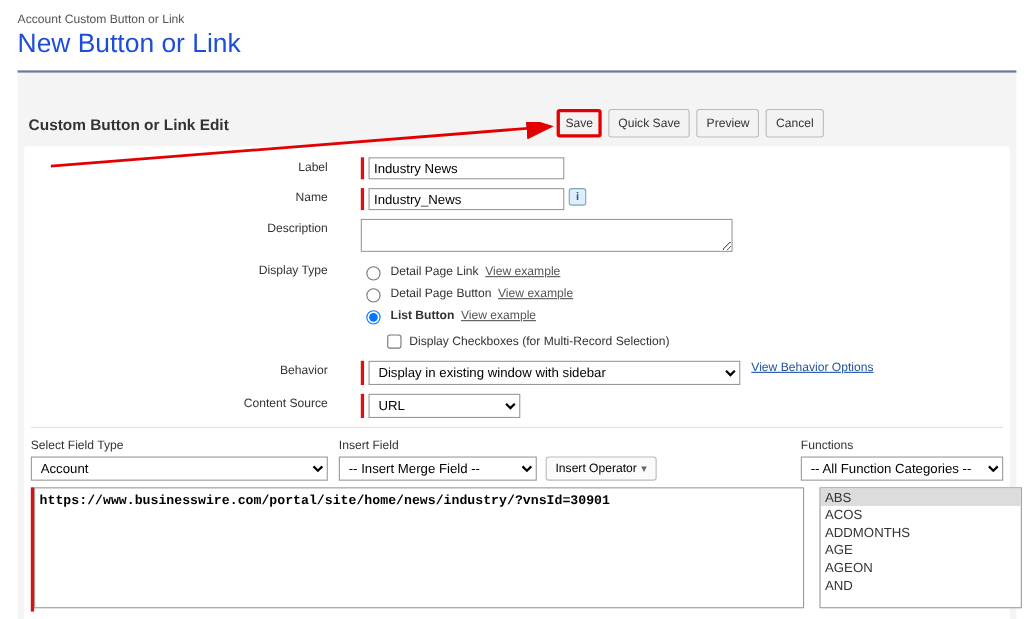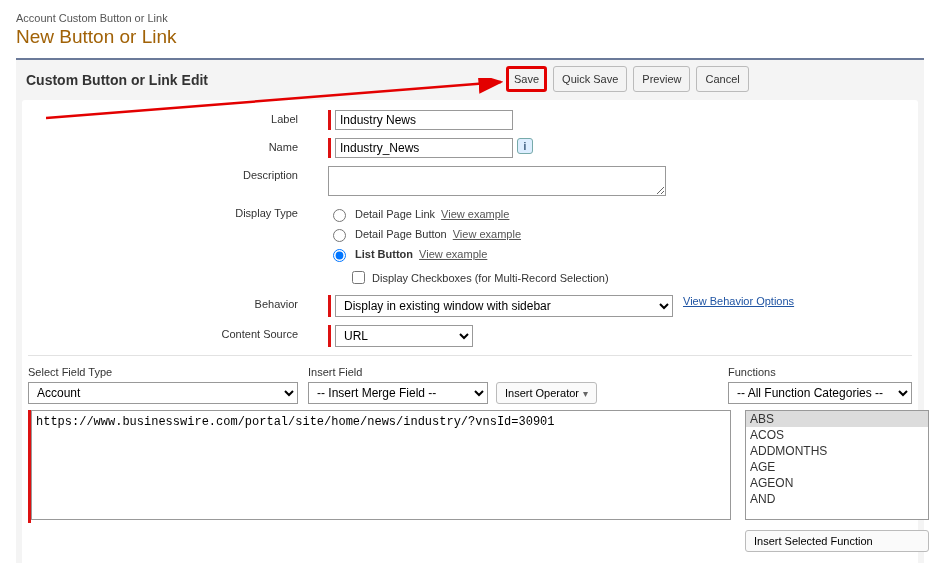--- a/index.html
+++ b/index.html
@@ -12,36 +12,37 @@
     width: 940px;
   }
   .page {
     padding: 12px 16px 20px 16px;
   }
   .breadcrumb {
     font-size: 11px;
     color: #555;
   }
   .page-title {
-    font-size: 19px;
-    color: #a16207;
+    font-size: 24px;
+    color: #1d4ed8;
     margin: 2px 0 10px 0;
     font-weight: normal;
   }
   .panel {
     border-top: 2px solid #6b7a99;
     background: #f4f4f4;
     padding-bottom: 6px;
   }
   .panel-header {
     display: flex;
     align-items: center;
     height: 40px;
     padding: 0 10px;
     position: relative;
+    margin-top: 27px;
   }
   .panel-header h3 {
     font-size: 14px;
     font-weight: bold;
     margin: 0;
   }
   .btnrow {
     position: absolute;
     left: 490px;
     top: 6px;
@@ -131,20 +132,21 @@
     background:#fafafa; border:1px solid #bbb; border-radius:3px;
     padding:4px 8px; font-size:11px; cursor:pointer; display:inline-flex; align-items:flex-end; gap:4px;
   }
   .code-area {
     width: 700px; height: 110px;
     font-family: "Courier New", monospace;
     font-size: 12px;
     border: 1px solid #999;
     padding: 4px;
     resize: none;
+    font-weight: bold;
   }
   .code-wrap { display:inline-block; border-left:3px solid #d11; padding-left:0; }
   .fn-list {
     width: 184px; height: 110px;
     border:1px solid #999; font-size:12px; overflow-y:scroll;
     background:#fff;
   }
   .fn-list div { padding: 1px 4px; cursor:pointer;}
   .fn-list div.sel { background:#dcdcdc; }
   .chev::after { content:"▾"; font-size:10px; color:#666; }

